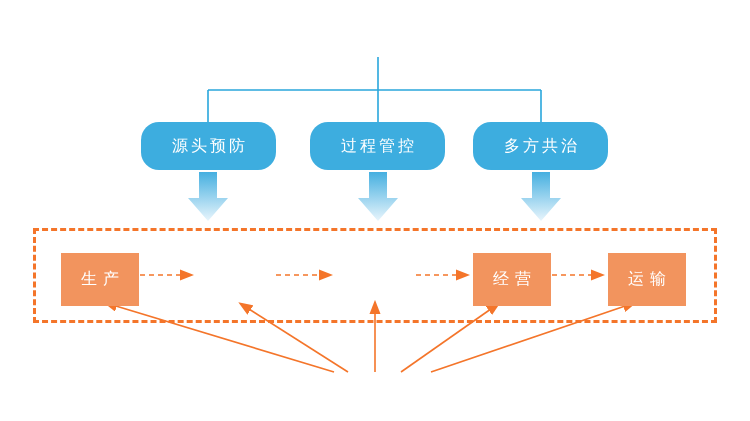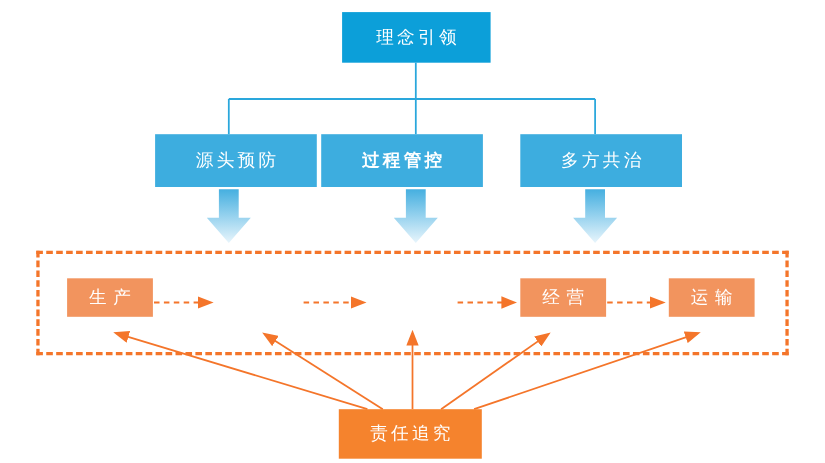--- a/index.html
+++ b/index.html
@@ -6,30 +6,30 @@
   .canvas{
     position:relative;width:750px;height:421px;background:#ffffff;
     font-family:"Liberation Serif", serif;overflow:hidden;
   }
   .layer{position:absolute;left:0;top:0;width:750px;height:421px;}
   .node{
     position:absolute;display:flex;align-items:center;justify-content:center;
     color:#ffffff;font-size:16px;letter-spacing:3px;text-indent:3px;
   }
   .node-root{left:311px;top:11px;width:135px;height:46px;background:#0c9fd9;}
-  .node-branch{top:122px;width:147px;height:48px;background:#3daddf;}
+  .node-branch{top:122px;width:135px;height:48px;background:#3daddf;border-radius:18px;}
   .branch-0{left:141px;}
-  .branch-1{left:292px;font-weight:bold;}
+  .branch-1{left:310px;}
   .branch-2{left:473px;text-align:right;}
   .dashed-frame{
     position:absolute;left:33px;top:228px;width:684px;height:95px;
     border:3px dashed #f4752a;box-sizing:border-box;background:transparent;
   }
   .node-chain{
-    top:253px;width:78px;height:35px;background:#f2945e;
+    top:253px;width:78px;height:53px;background:#f2945e;
     font-size:16px;letter-spacing:6px;text-indent:6px;
   }
   .chain-0{left:61px;}
   .chain-1{left:197px;}
   .chain-2{left:336px;}
   .chain-3{left:473px;}
   .chain-4{left:608px;}
   .node-accountability{
     left:308px;top:372px;width:130px;height:45px;background:#f5832d;
     font-size:16px;letter-spacing:3px;text-indent:3px;
@@ -68,25 +68,23 @@
       <line x1="334" y1="372" x2="106" y2="303" marker-end="url(#orangeHead)"></line>
       <line x1="348" y1="372" x2="241" y2="304" marker-end="url(#orangeHead)"></line>
       <line x1="375" y1="372" x2="375" y2="303" marker-end="url(#orangeHead)"></line>
       <line x1="401" y1="372" x2="498" y2="304" marker-end="url(#orangeHead)"></line>
       <line x1="431" y1="372" x2="634" y2="303" marker-end="url(#orangeHead)"></line>
     </g>
   </svg>
 
   <div class="dashed-frame"></div>
 
-  <div class="node node-root">理念引领</div>
 
   <div class="node node-branch branch-0">源头预防</div>
   <div class="node node-branch branch-1">过程管控</div>
   <div class="node node-branch branch-2">多方共治</div>
 
   <div class="node node-chain chain-0">生产</div>
   <div class="node node-chain chain-3">经营</div>
   <div class="node node-chain chain-4">运输</div>
 
-  <div class="node node-accountability">责任追究</div>
 
 </div>
 
 </body></html>

